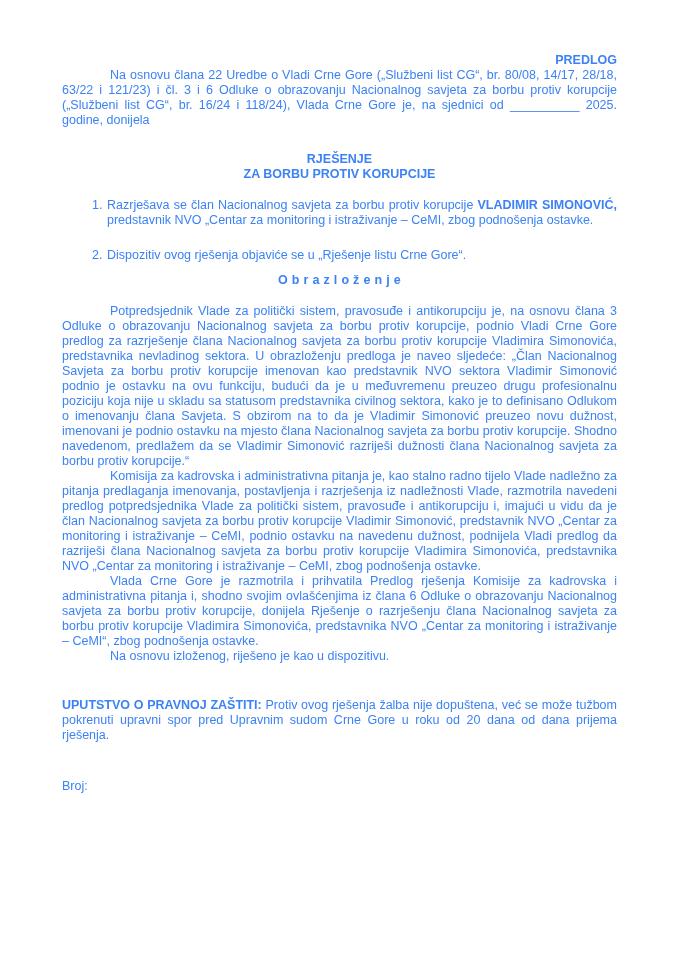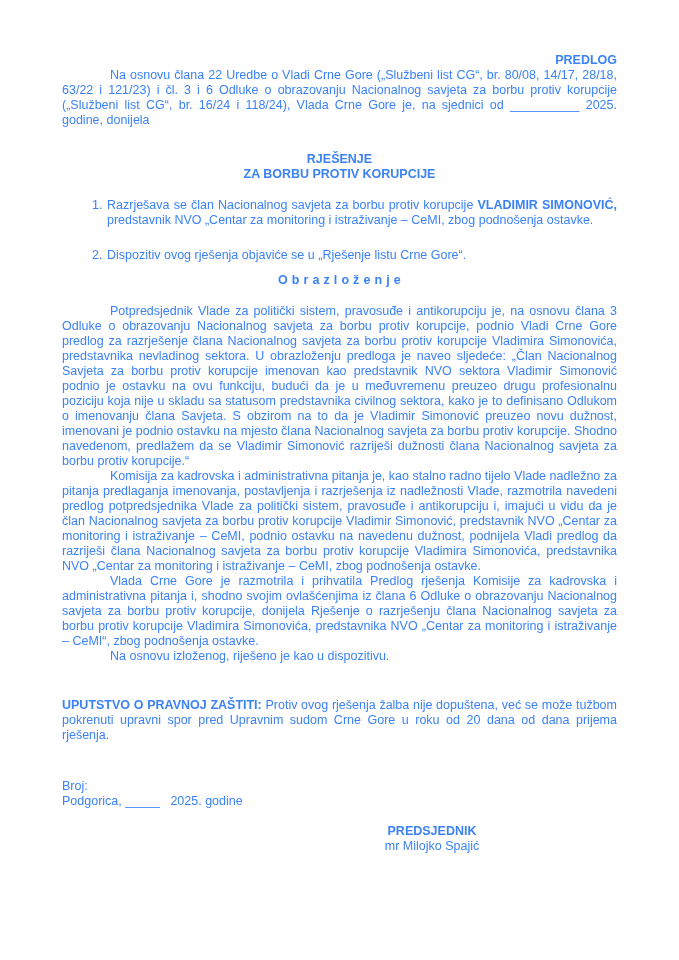--- a/index.html
+++ b/index.html
@@ -101,21 +101,16 @@
   <p class="bodyp just indent">Komisija za kadrovska i administrativna pitanja je, kao stalno radno tijelo Vlade nadležno za pitanja predlaganja imenovanja, postavljenja i razrješenja iz nadležnosti Vlade, razmotrila navedeni predlog potpredsjednika Vlade za politički sistem, pravosuđe i antikorupciju i, imajući u vidu da je član Nacionalnog savjeta za borbu protiv korupcije Vladimir Simonović, predstavnik NVO „Centar za monitoring i istraživanje – CeMI, podnio ostavku na navedenu dužnost, podnijela Vladi predlog da razriješi člana Nacionalnog savjeta za borbu protiv korupcije Vladimira Simonovića, predstavnika NVO „Centar za monitoring i istraživanje – CeMI, zbog podnošenja ostavke.</p>
 
   <p class="bodyp just indent">Vlada Crne Gore je razmotrila i prihvatila Predlog rješenja Komisije za kadrovska i administrativna pitanja i, shodno svojim ovlašćenjima iz člana 6 Odluke o obrazovanju Nacionalnog savjeta za borbu protiv korupcije, donijela Rješenje o razrješenju člana Nacionalnog savjeta za borbu protiv korupcije Vladimira Simonovića, predstavnika NVO „Centar za monitoring i istraživanje – CeMI“, zbog podnošenja ostavke.</p>
 
   <p class="bodyp just indent">Na osnovu izloženog, riješeno je kao u dispozitivu.</p>
 
   <p class="legal just"><b>UPUTSTVO O PRAVNOJ ZAŠTITI:</b><span> Protiv ovog rješenja žalba nije dopuštena, već se može tužbom pokrenuti upravni spor pred Upravnim sudom Crne Gore u roku od 20 dana od dana prijema rješenja.</span></p>
 
   <div class="broj">Broj:</div>
 
-  <div>Podgorica, _____&nbsp;&nbsp; 2025. godine</div>
 
 
-  <div class="sig">
-    <div class="sig-title">PREDSJEDNIK</div>
-    <div class="sig-name">mr Milojko Spajić</div>
-  </div>
 
 </div>
 
 </body></html>

